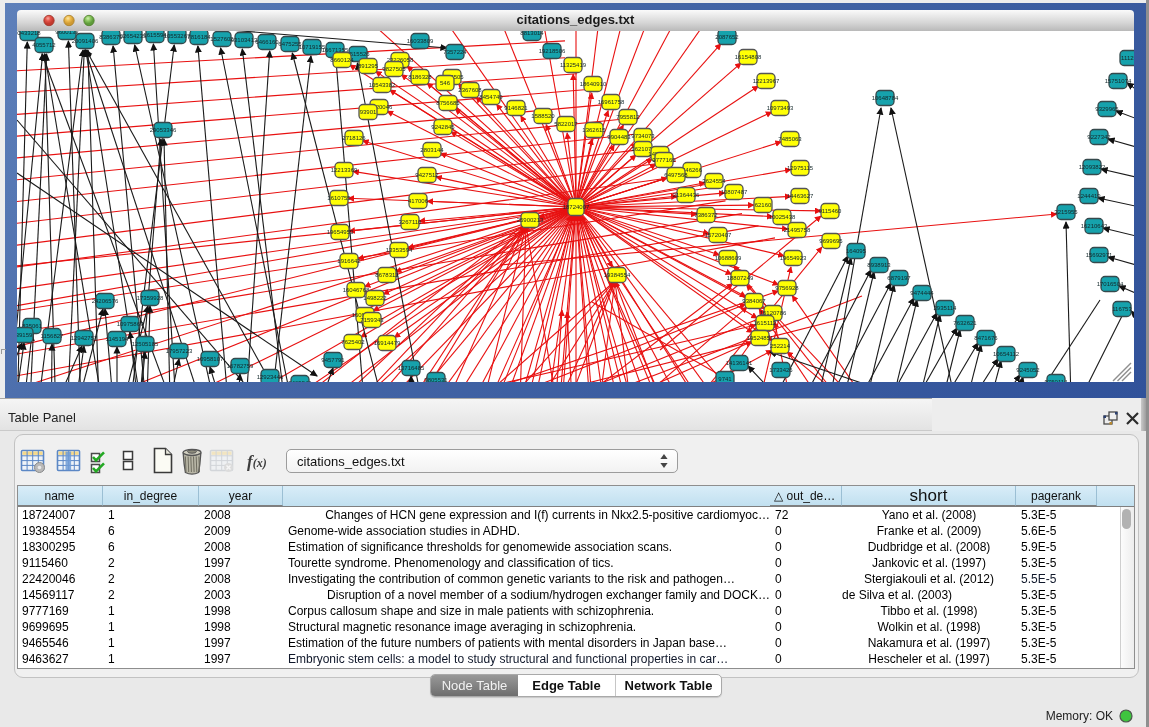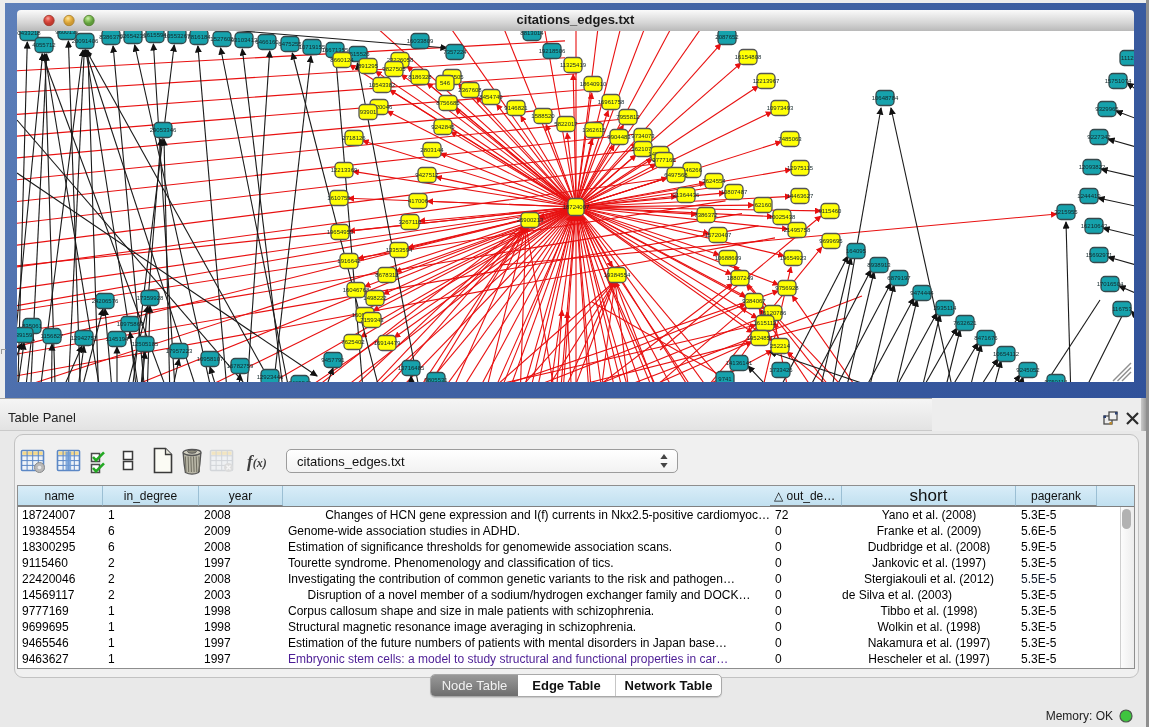--- a/index.html
+++ b/index.html
@@ -718,21 +718,21 @@
     <div style="position:absolute;left:-1px;top:85px;width:86px;height:16px;font-size:12px;color:#000;text-align:left;padding-left:5px;line-height:16px;box-sizing:border-box;white-space:nowrap;overflow:hidden">22420046</div>
     <div style="position:absolute;left:85px;top:85px;width:96px;height:16px;font-size:12px;color:#000;text-align:left;padding-left:5px;line-height:16px;box-sizing:border-box;white-space:nowrap;overflow:hidden">2</div>
     <div style="position:absolute;left:181px;top:85px;width:84px;height:16px;font-size:12px;color:#000;text-align:left;padding-left:5px;line-height:16px;box-sizing:border-box;white-space:nowrap;overflow:hidden">2008</div>
     <div style="position:absolute;left:265px;top:85px;width:487px;height:16px;font-size:12px;color:#000;text-align:left;padding-left:5px;line-height:16px;box-sizing:border-box;white-space:nowrap;overflow:hidden">Investigating the contribution of common genetic variants to the risk and pathogen…</div>
     <div style="position:absolute;left:752px;top:85px;width:72px;height:16px;font-size:12px;color:#000;text-align:left;padding-left:5px;line-height:16px;box-sizing:border-box;white-space:nowrap;overflow:hidden">0</div>
     <div style="position:absolute;left:824px;top:85px;width:174px;height:16px;font-size:12px;color:#000;text-align:center;line-height:16px;box-sizing:border-box;white-space:nowrap;overflow:hidden">Stergiakouli et al. (2012)</div>
     <div style="position:absolute;left:998px;top:85px;width:81px;height:16px;font-size:12px;color:#0f172a;text-align:left;padding-left:5px;line-height:16px;box-sizing:border-box;white-space:nowrap;overflow:hidden">5.5E-5</div>
     <div style="position:absolute;left:-1px;top:101px;width:86px;height:16px;font-size:12px;color:#000;text-align:left;padding-left:5px;line-height:16px;box-sizing:border-box;white-space:nowrap;overflow:hidden">14569117</div>
     <div style="position:absolute;left:85px;top:101px;width:96px;height:16px;font-size:12px;color:#000;text-align:left;padding-left:5px;line-height:16px;box-sizing:border-box;white-space:nowrap;overflow:hidden">2</div>
     <div style="position:absolute;left:181px;top:101px;width:84px;height:16px;font-size:12px;color:#000;text-align:left;padding-left:5px;line-height:16px;box-sizing:border-box;white-space:nowrap;overflow:hidden">2003</div>
-    <div style="position:absolute;left:265px;top:101px;width:487px;height:16px;font-size:12px;color:#000;text-align:center;padding-left:5px;line-height:16px;box-sizing:border-box;white-space:nowrap;overflow:hidden">Disruption of a novel member of a sodium/hydrogen exchanger family and DOCK…</div>
+    <div style="position:absolute;left:265px;top:101px;width:487px;height:16px;font-size:12px;color:#000;text-align:right;padding-left:5px;line-height:16px;box-sizing:border-box;white-space:nowrap;overflow:hidden">Disruption of a novel member of a sodium/hydrogen exchanger family and DOCK…</div>
     <div style="position:absolute;left:752px;top:101px;width:72px;height:16px;font-size:12px;color:#000;text-align:left;padding-left:5px;line-height:16px;box-sizing:border-box;white-space:nowrap;overflow:hidden">0</div>
     <div style="position:absolute;left:824px;top:101px;width:174px;height:16px;font-size:12px;color:#000;text-align:left;line-height:16px;box-sizing:border-box;white-space:nowrap;overflow:hidden">de Silva et al. (2003)</div>
     <div style="position:absolute;left:998px;top:101px;width:81px;height:16px;font-size:12px;color:#000;text-align:left;padding-left:5px;line-height:16px;box-sizing:border-box;white-space:nowrap;overflow:hidden">5.3E-5</div>
     <div style="position:absolute;left:-1px;top:117px;width:86px;height:16px;font-size:12px;color:#000;text-align:left;padding-left:5px;line-height:16px;box-sizing:border-box;white-space:nowrap;overflow:hidden">9777169</div>
     <div style="position:absolute;left:85px;top:117px;width:96px;height:16px;font-size:12px;color:#000;text-align:left;padding-left:5px;line-height:16px;box-sizing:border-box;white-space:nowrap;overflow:hidden">1</div>
     <div style="position:absolute;left:181px;top:117px;width:84px;height:16px;font-size:12px;color:#000;text-align:left;padding-left:5px;line-height:16px;box-sizing:border-box;white-space:nowrap;overflow:hidden">1998</div>
     <div style="position:absolute;left:265px;top:117px;width:487px;height:16px;font-size:12px;color:#000;text-align:left;padding-left:5px;line-height:16px;box-sizing:border-box;white-space:nowrap;overflow:hidden">Corpus callosum shape and size in male patients with schizophrenia.</div>
     <div style="position:absolute;left:752px;top:117px;width:72px;height:16px;font-size:12px;color:#000;text-align:left;padding-left:5px;line-height:16px;box-sizing:border-box;white-space:nowrap;overflow:hidden">0</div>
     <div style="position:absolute;left:824px;top:117px;width:174px;height:16px;font-size:12px;color:#000;text-align:center;line-height:16px;box-sizing:border-box;white-space:nowrap;overflow:hidden">Tibbo et al. (1998)</div>
     <div style="position:absolute;left:998px;top:117px;width:81px;height:16px;font-size:12px;color:#000;text-align:left;padding-left:5px;line-height:16px;box-sizing:border-box;white-space:nowrap;overflow:hidden">5.3E-5</div>
@@ -746,21 +746,21 @@
     <div style="position:absolute;left:-1px;top:149px;width:86px;height:16px;font-size:12px;color:#000;text-align:left;padding-left:5px;line-height:16px;box-sizing:border-box;white-space:nowrap;overflow:hidden">9465546</div>
     <div style="position:absolute;left:85px;top:149px;width:96px;height:16px;font-size:12px;color:#000;text-align:left;padding-left:5px;line-height:16px;box-sizing:border-box;white-space:nowrap;overflow:hidden">1</div>
     <div style="position:absolute;left:181px;top:149px;width:84px;height:16px;font-size:12px;color:#000;text-align:left;padding-left:5px;line-height:16px;box-sizing:border-box;white-space:nowrap;overflow:hidden">1997</div>
     <div style="position:absolute;left:265px;top:149px;width:487px;height:16px;font-size:12px;color:#000;text-align:left;padding-left:5px;line-height:16px;box-sizing:border-box;white-space:nowrap;overflow:hidden">Estimation of the future numbers of patients with mental disorders in Japan base…</div>
     <div style="position:absolute;left:752px;top:149px;width:72px;height:16px;font-size:12px;color:#000;text-align:left;padding-left:5px;line-height:16px;box-sizing:border-box;white-space:nowrap;overflow:hidden">0</div>
     <div style="position:absolute;left:824px;top:149px;width:174px;height:16px;font-size:12px;color:#000;text-align:center;line-height:16px;box-sizing:border-box;white-space:nowrap;overflow:hidden">Nakamura et al. (1997)</div>
     <div style="position:absolute;left:998px;top:149px;width:81px;height:16px;font-size:12px;color:#000;text-align:left;padding-left:5px;line-height:16px;box-sizing:border-box;white-space:nowrap;overflow:hidden">5.3E-5</div>
     <div style="position:absolute;left:-1px;top:165px;width:86px;height:16px;font-size:12px;color:#000;text-align:left;padding-left:5px;line-height:16px;box-sizing:border-box;white-space:nowrap;overflow:hidden">9463627</div>
     <div style="position:absolute;left:85px;top:165px;width:96px;height:16px;font-size:12px;color:#000;text-align:left;padding-left:5px;line-height:16px;box-sizing:border-box;white-space:nowrap;overflow:hidden">1</div>
     <div style="position:absolute;left:181px;top:165px;width:84px;height:16px;font-size:12px;color:#000;text-align:left;padding-left:5px;line-height:16px;box-sizing:border-box;white-space:nowrap;overflow:hidden">1997</div>
-    <div style="position:absolute;left:265px;top:165px;width:487px;height:16px;font-size:12px;color:#4c1d95;text-align:left;padding-left:5px;line-height:16px;box-sizing:border-box;white-space:nowrap;overflow:hidden">Embryonic stem cells: a model to study structural and functional properties in car…</div>
+    <div style="position:absolute;left:265px;top:165px;width:487px;height:16px;font-size:12px;color:#0f172a;text-align:left;padding-left:5px;line-height:16px;box-sizing:border-box;white-space:nowrap;overflow:hidden">Embryonic stem cells: a model to study structural and functional properties in car…</div>
     <div style="position:absolute;left:752px;top:165px;width:72px;height:16px;font-size:12px;color:#000;text-align:left;padding-left:5px;line-height:16px;box-sizing:border-box;white-space:nowrap;overflow:hidden">0</div>
     <div style="position:absolute;left:824px;top:165px;width:174px;height:16px;font-size:12px;color:#000;text-align:center;line-height:16px;box-sizing:border-box;white-space:nowrap;overflow:hidden">Hescheler et al. (1997)</div>
     <div style="position:absolute;left:998px;top:165px;width:81px;height:16px;font-size:12px;color:#000;text-align:left;padding-left:5px;line-height:16px;box-sizing:border-box;white-space:nowrap;overflow:hidden">5.3E-5</div>
     <div style="position:absolute;left:1102px;top:21px;width:14px;height:161px;background:linear-gradient(90deg,#fcfcfc,#ececec);border-left:1px solid #cfcfcf"></div>
     <div style="position:absolute;left:1104px;top:23px;width:9px;height:20px;background:#b2b2b2;border-radius:5px"></div>
   </div>
 
 <div style="position:absolute;left:430px;top:674px;width:292px;height:23px;background:#fff;border:1px solid #a9a9a9;border-radius:5px;box-sizing:border-box;box-shadow:0 1px 1px rgba(0,0,0,0.15)">
   <div style="position:absolute;left:0px;top:0px;width:87px;height:21px;background:linear-gradient(#999999,#6e6e6e);border-radius:4px 0 0 4px;color:#f2f2f2;font-size:13px;text-align:center;line-height:21px">Node Table</div>
   <div style="position:absolute;left:87px;top:0px;width:98px;height:21px;color:#111;font-size:13px;font-weight:bold;text-align:center;line-height:21px;border-right:1px solid #c6c6c6;box-sizing:border-box">Edge Table</div>

